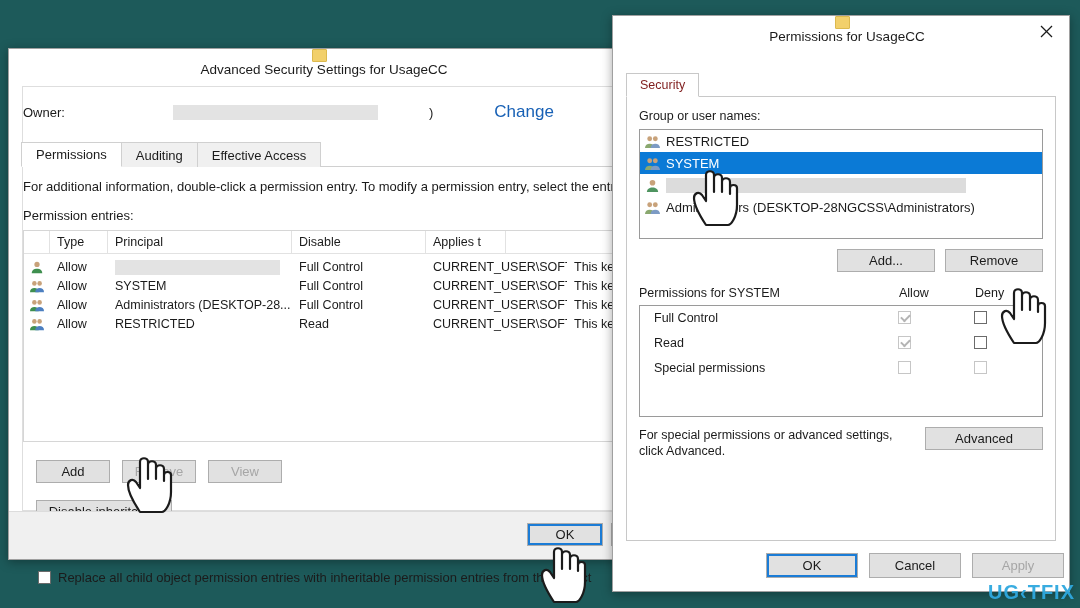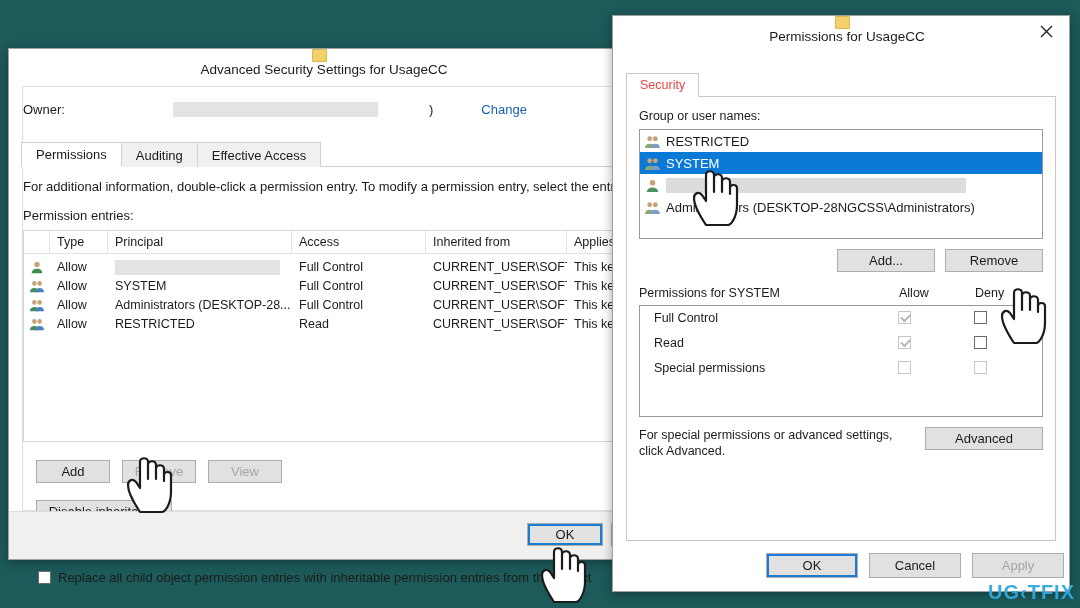--- a/index.html
+++ b/index.html
@@ -77,22 +77,22 @@
   .redact-bar {
     display: inline-block;
     height: 15px;
     background: #e3e3e3;
     vertical-align: middle;
   }
   .owner-redact { width: 205px; margin-left: 38px; }
   .owner-paren { margin-left: 3px; font-size: 13px; }
   .link {
     color: #1760b5;
-    margin-left: 0;
-    font-size: 13px;
+    margin-left: 13px;
+    font-size: 17px;
     cursor: pointer;
   }
 
   .tabstrip {
     position: absolute; left: 12px; top: 62px;
     display: flex;
     height: 25px;
     border-bottom: 1px solid #d0d0d0;
     width: calc(100% - 12px);
   }
@@ -238,21 +238,21 @@
 
   .sec-tabstrip {
     position: absolute; left: 13px; top: 26px;
     display: flex; height: 24px;
     width: calc(100% - 26px);
     border-bottom: 1px solid #c8c8c8;
   }
   .sec-tab {
     height: 24px; padding: 0 13px;
     display: flex; align-items: center;
-    font-size: 12.5px; color: #ef4444;
+    font-size: 12.5px; color: #7f1d1d;
     background: #fff;
     border: 1px solid #c8c8c8;
     border-bottom: 1px solid #fff;
   }
 
   .pw-panel {
     position: absolute;
     left: 13px; right: 13px; top: 50px; bottom: 50px;
     border: 1px solid #c8c8c8;
     border-top: none;
@@ -377,22 +377,21 @@
     </div>
 
     <div class="hint-text">For additional information, double-click a permission entry. To modify a permission entry, select the entry and c</div>
     <div class="entries-label">Permission entries:</div>
 
     <div class="perm-table">
       <div class="pt-head">
         <div class="c-icon"></div>
         <div class="c-type">Type</div>
         <div class="c-prin">Principal</div>
-        <div class="c-acc">Access</div>
-        <div class="c-inh">Inherited from</div>
+        <div class="c-acc">Disable</div>
         <div class="c-app">Applies t</div>
       </div>
 
       <div class="pt-row" style="margin-top:4px;">
         <div class="c-icon">
           <svg class="usr-ico" viewBox="0 0 16 16">
               <circle cx="8" cy="5" r="3" fill="#c8a27a"></circle>
               <path d="M2 15c0-3.3 2.7-5 6-5s6 1.7 6 5z" fill="#3f8f4f"></path>
             </svg>
         </div>

